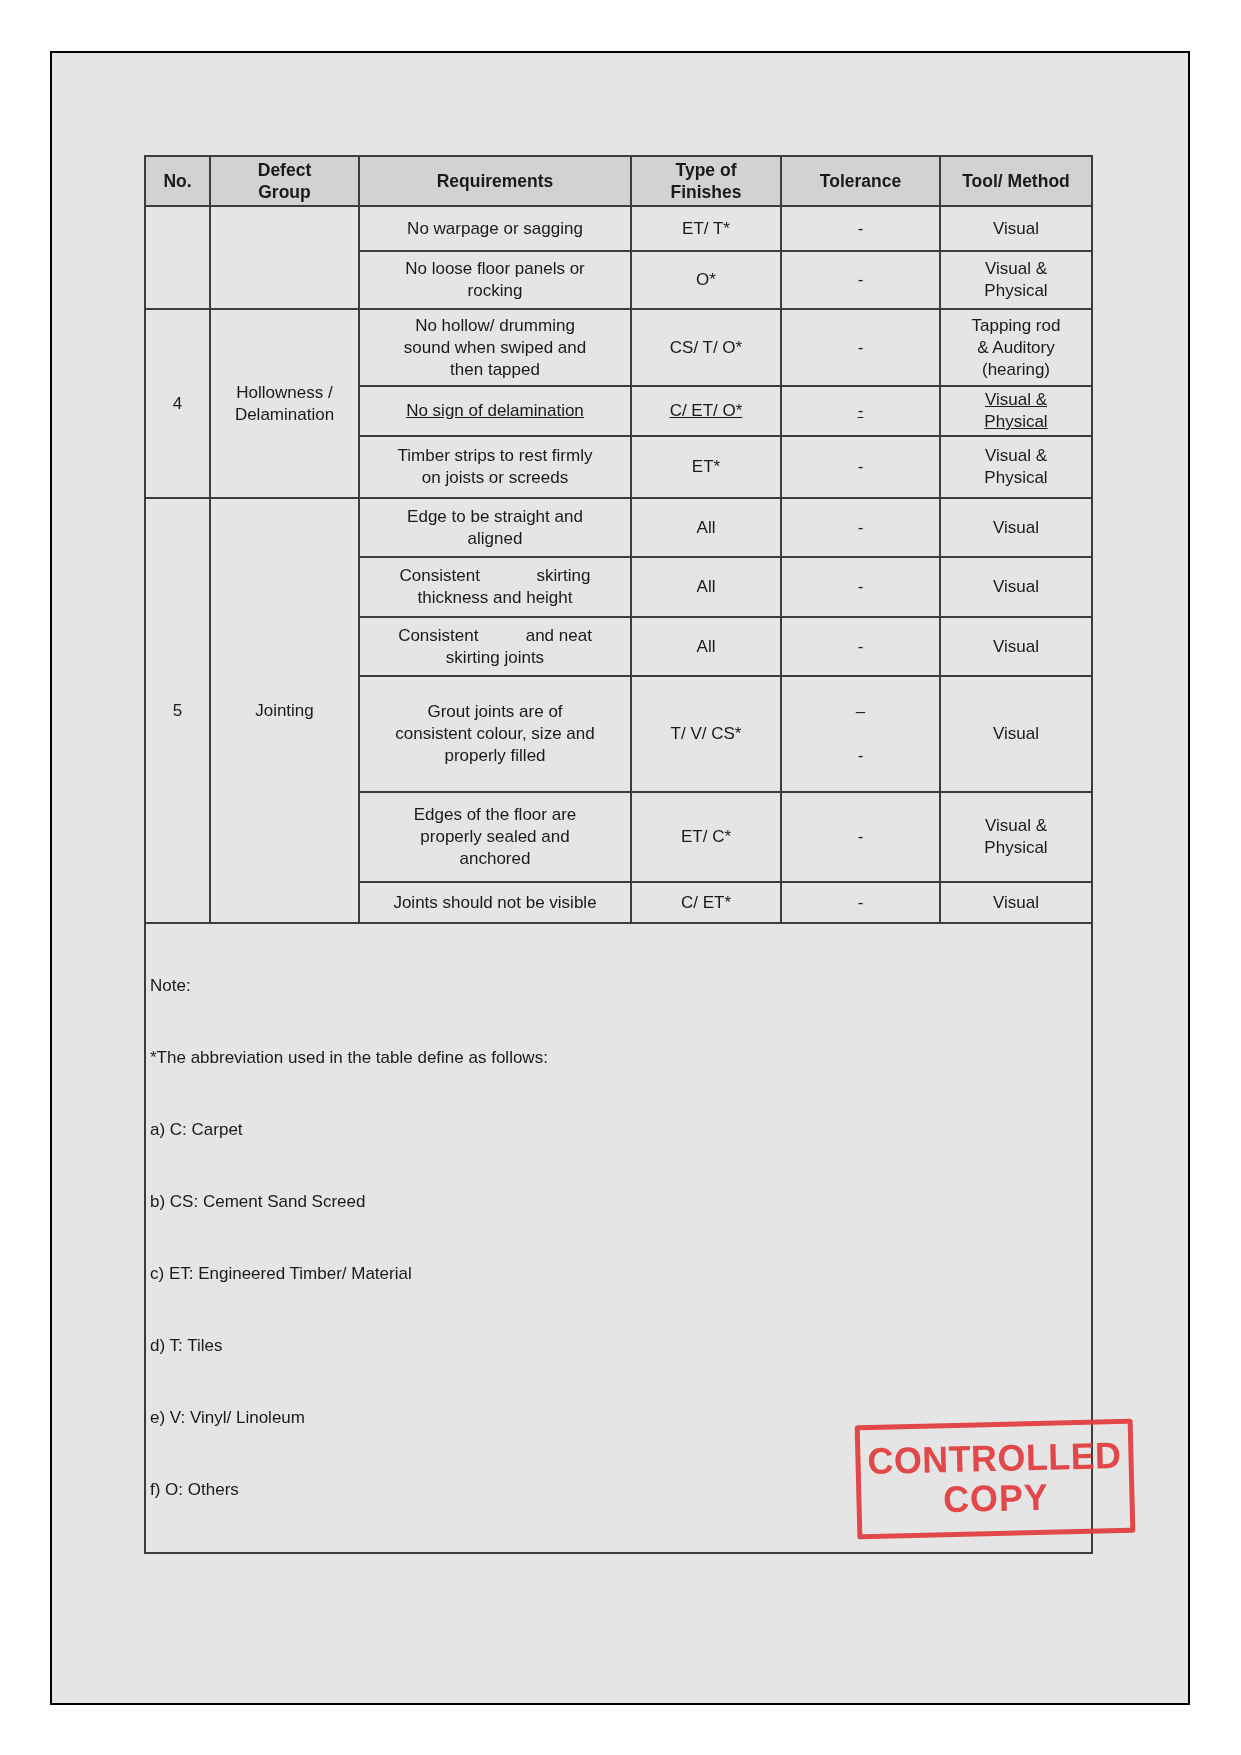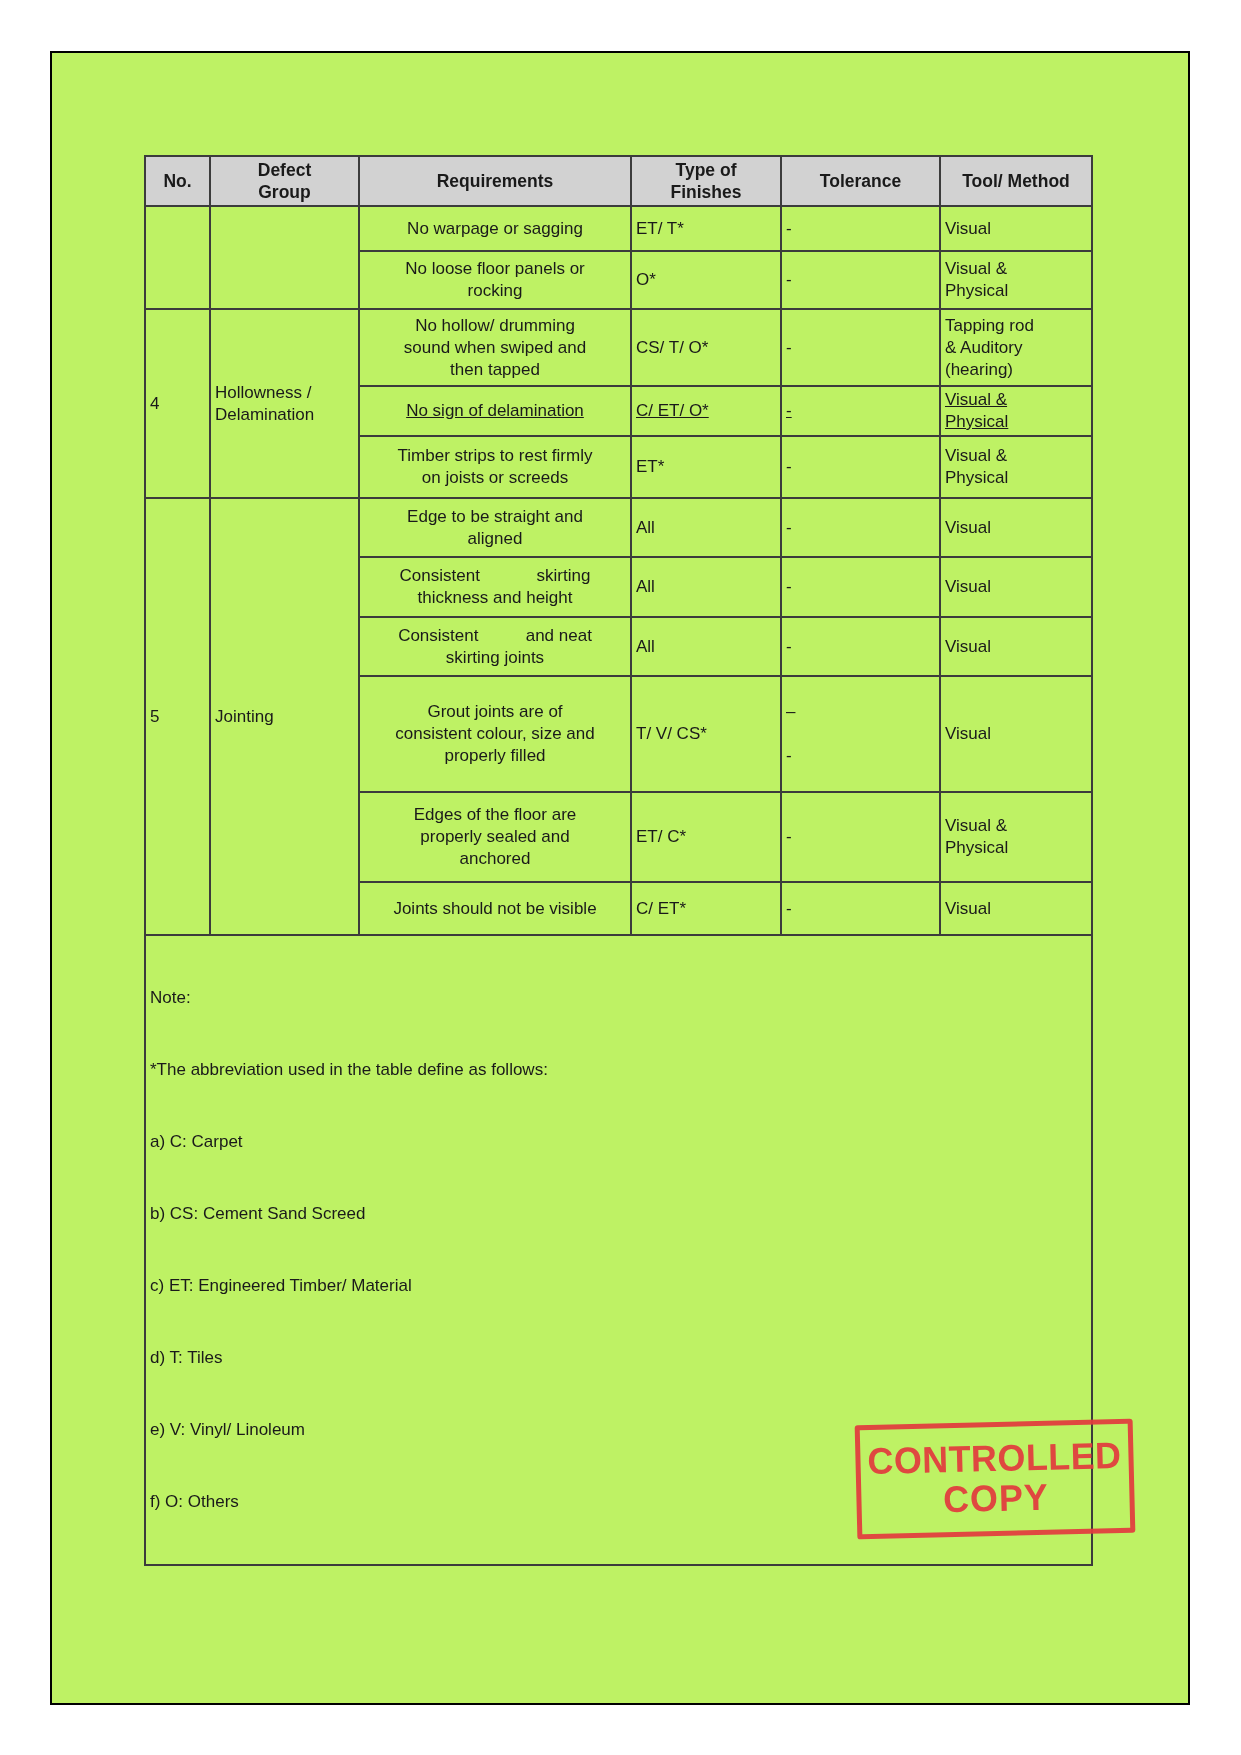--- a/index.html
+++ b/index.html
@@ -15,21 +15,21 @@
     color: #1a1a1a;
   }
   .page {
     position: absolute;
     left: 50px;
     top: 51px;
     width: 1140px;
     height: 1654px;
     border: 2px solid #000;
     box-sizing: border-box;
-    background: #bef264;
+    background: #e5e5e5;
   }
   table.defects {
     position: absolute;
     left: 92px;
     top: 102px;
     border-collapse: collapse;
     table-layout: fixed;
     width: 947px;
     font-size: 17px;
     line-height: 22px;
@@ -42,20 +42,21 @@
     white-space: pre-wrap;
     padding: 2px 4px;
   }
   table.defects th {
     background: #d2d2d2;
     font-weight: bold;
     text-align: center;
     font-size: 17.5px;
   }
   td.c-no, td.c-group, td.c-fin, td.c-tol, td.c-tool {
+    text-align: center;
   }
   td.c-req {
     text-align: center;
     padding-left: 10px;
     padding-right: 28px;
   }
   td.c-note {
     vertical-align: top;
     text-align: left;
     padding: 4px 10px;
@@ -65,21 +66,21 @@
   tr.h45b { height: 45px; }
   tr.h58  { height: 58px; }
   tr.h77  { height: 77px; }
   tr.h50  { height: 50px; text-decoration: underline; }
   tr.h62  { height: 62px; }
   tr.h59  { height: 59px; }
   tr.h60  { height: 60px; }
   tr.h59b { height: 59px; }
   tr.h92  { height: 116px; }
   tr.h90  { height: 90px; }
-  tr.h41  { height: 53px; }
+  tr.h41  { height: 41px; }
   tr.hnote { height: 175px; }
   .note-line { white-space: pre-wrap; }
   .stamp {
     position: absolute;
     left: 804px;
     top: 1369px;
     width: 268px;
     height: 104px;
     border: 5px solid #e23c3e;
     border-radius: 3px;

